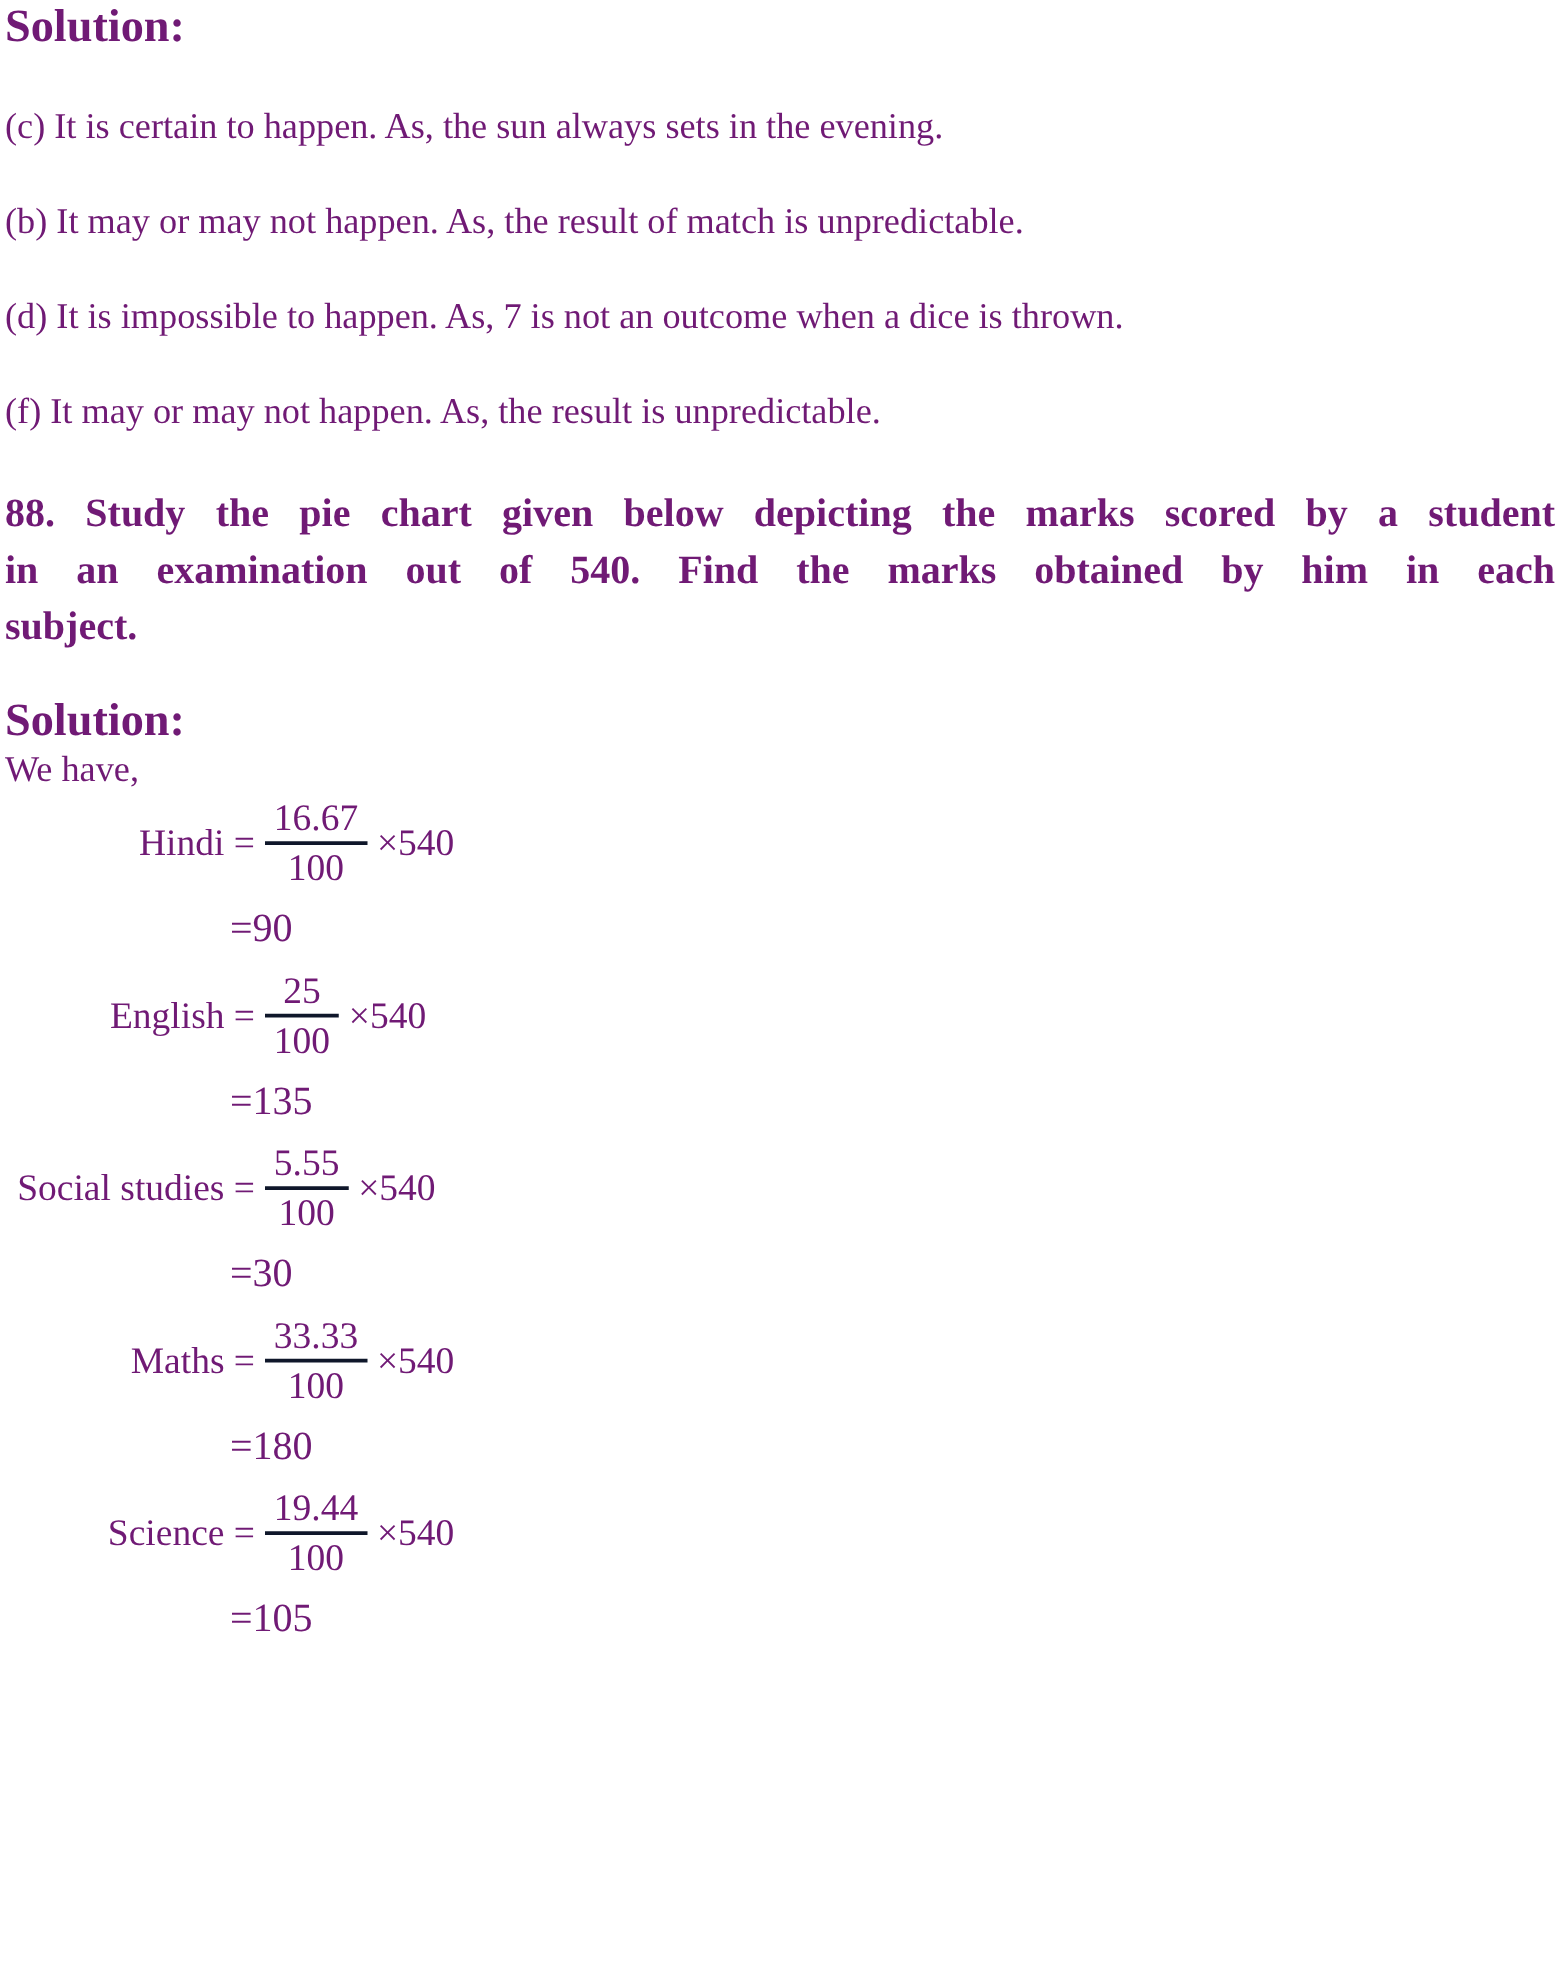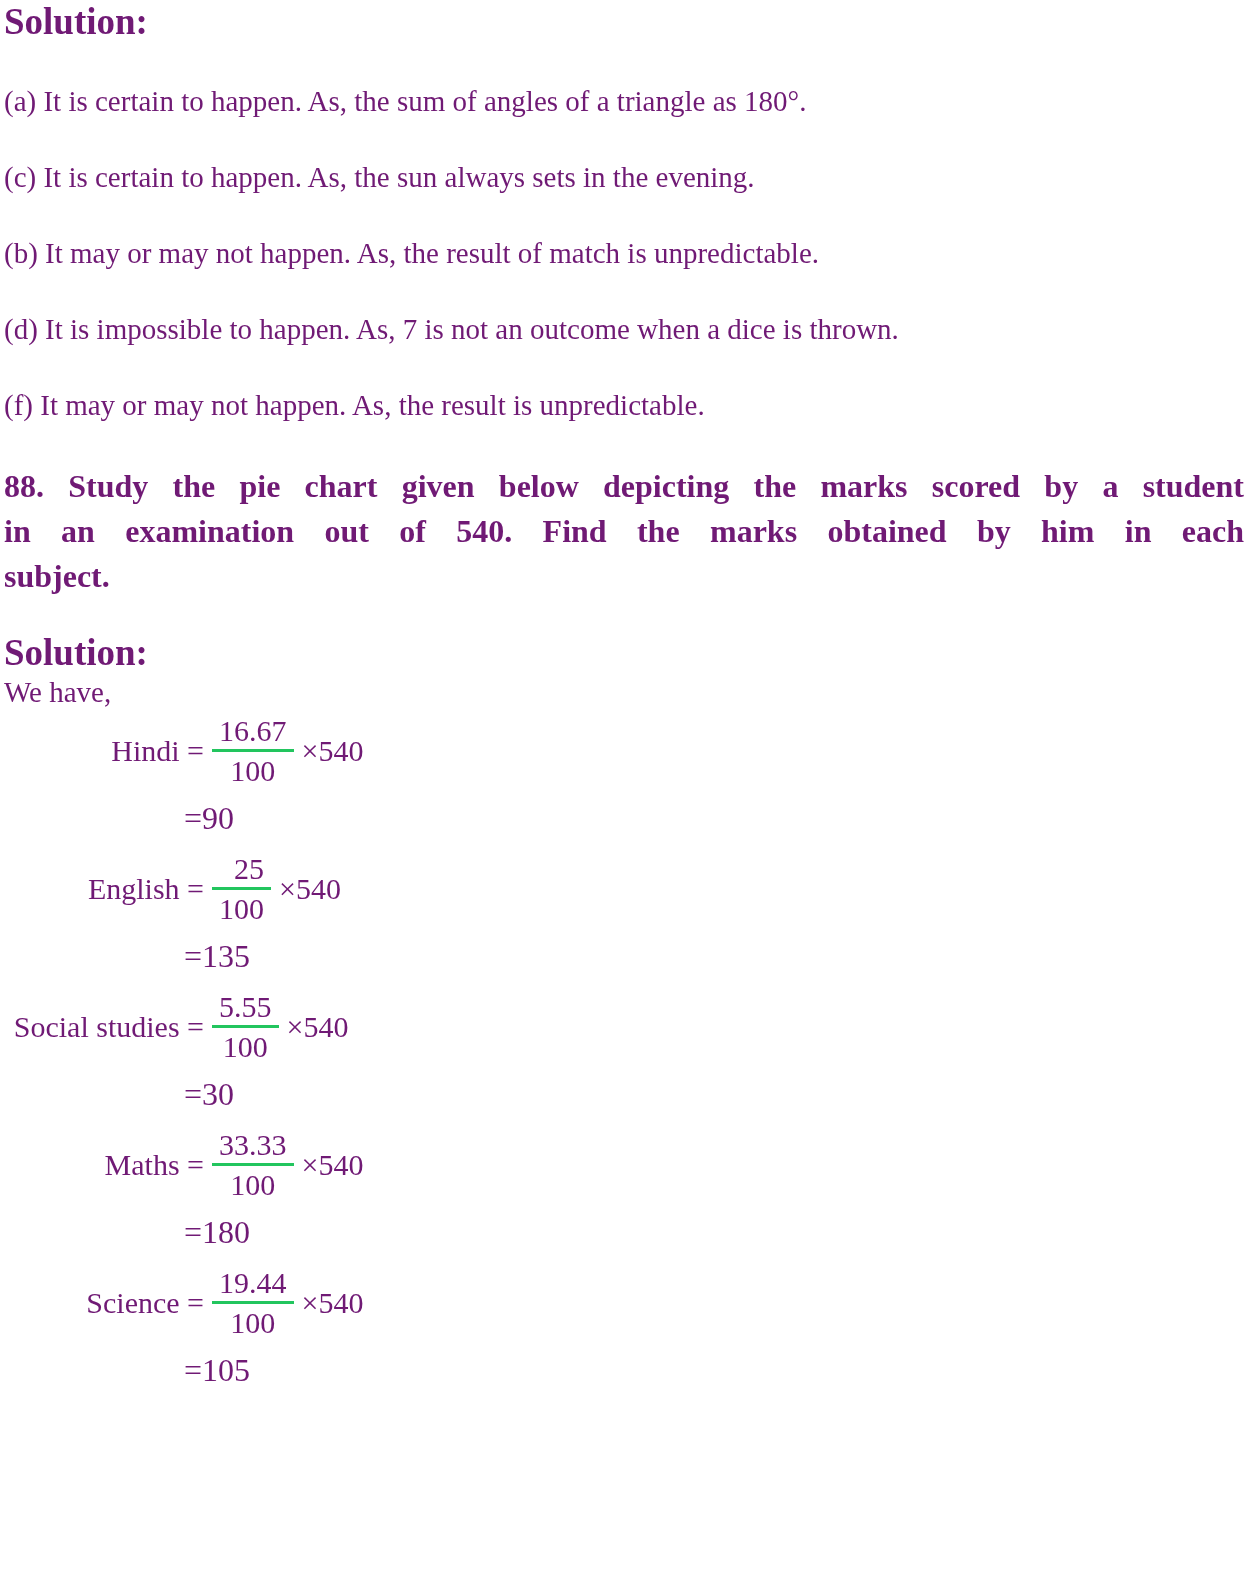--- a/index.html
+++ b/index.html
@@ -58,22 +58,21 @@
     display: inline-flex;
     flex-direction: column;
     align-items: stretch;
     margin-left: 8px;
     text-align: center;
   }
   .frac-num {
     display: block;
     padding: 0 7px;
     line-height: 37px;
-    border-bottom: 3px solid #22c55e;
-    text-align: right;
+    border-bottom: 3px solid #0f172a;
   }
   .frac-den {
     display: block;
     padding: 0 7px;
     line-height: 37px;
   }
   .eq-mult { margin-left: 8px; }
   .eq-result {
     margin-left: 180px;
     margin-top: 13px;
@@ -82,21 +81,20 @@
   }
 </style>
 </head>
 <body>
 
 <div class="page">
 
   <h2 class="heading">Solution:</h2>
 
   <div class="answers-group">
-    <p class="answer">(a) It is certain to happen. As, the sum of angles of a triangle as 180°.</p>
     <p class="answer">(c) It is certain to happen. As, the sun always sets in the evening.</p>
     <p class="answer">(b) It may or may not happen. As, the result of match is unpredictable.</p>
     <p class="answer">(d) It is impossible to happen. As, 7 is not an outcome when a dice is thrown.</p>
     <p class="answer">(f) It may or may not happen. As, the result is unpredictable.</p>
   </div>
 
   <div class="question">
     <div class="q-line">88. Study the pie chart given below depicting the marks scored by a student</div>
     <div class="q-line">in an examination out of 540. Find the marks obtained by him in each</div>
     <div class="q-line last">subject.</div>

